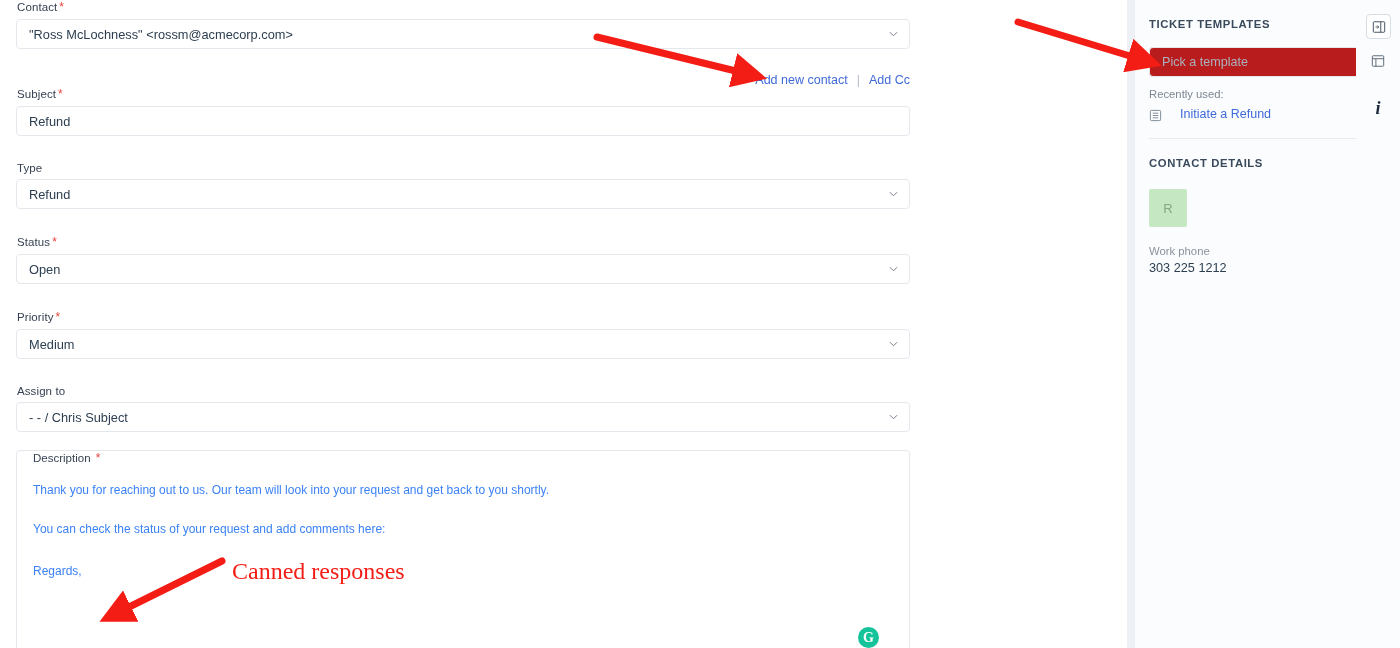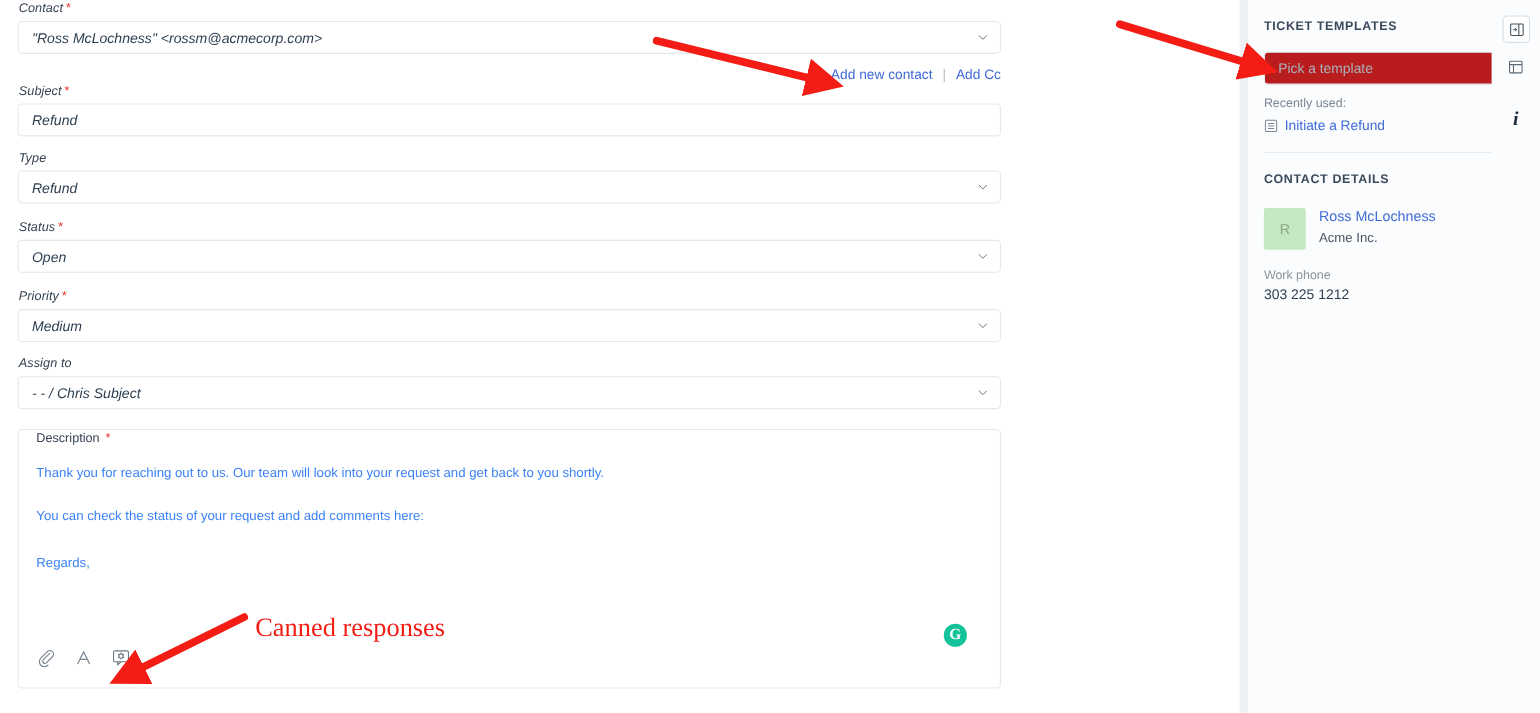--- a/index.html
+++ b/index.html
@@ -12,21 +12,21 @@
   #app { position: relative; width: 1400px; height: 648px; }
 
   
   .form-col {
     position: absolute; left: 0; top: 0;
     width: 926px; height: 648px;
     background: #fff;
     padding: 0 16px;
     overflow: hidden;
   }
-  .field { margin-bottom: 0; font-style: italic; }
+  .field { margin-bottom: 12px; }
   .field-label {
     font-size: 11.5px;
     color: #364252;
     padding: 0 0 5px 1px;
     letter-spacing: 0.1px;
   }
   .req { color: #e8453c; font-size: 12px; padding-left: 2px; }
 
   .input-box, .select-box {
     position: relative;
@@ -124,21 +124,21 @@
     position: relative;
     height: 30px;
     border: 1px solid #e4e8ed; border-radius: 4px; background:#b91c1c;
     display: flex; align-items: center;
     padding: 0 24px 0 12px;
     font-size: 12.6px; color: #a9b2bd;
   }
   .template-select .caret { position:absolute; right:10px; top:50%; transform:translateY(-50%); width:9px;height:9px;}
   .recently { font-size: 11.3px; color: #7b8794; margin-top: 11px; }
   .recent-item {
-    display: flex; align-items: center; gap: 6px;
+    display: flex; align-items: center; gap: 18px;
     margin-top: 7px; cursor: pointer;
   }
   .recent-icon { width: 13px; height: 13px; color: #7b8794; display:block;}
   .recent-link { font-size: 12.5px; color: #3f6ad8; }
 
   .panel-divider { height: 1px; background: #e6eaee; margin-top: 17px; }
 
   .contact-row { display: flex; align-items: flex-start; gap: 12px; margin-top: 3px; }
   .avatar {
     width: 38px; height: 38px; background: #c5e7c1;
@@ -364,24 +364,20 @@
         <span class="panel-title">CONTACT DETAILS</span>
         <span class="chev-up">
           <svg viewBox="0 0 12 12">
               <path d="M2 8 L6 4 L10 8" fill="none" stroke="#6b7785" stroke-width="1.1"></path>
             </svg>
         </span>
       </div>
 
       <div class="contact-row">
         <div class="avatar">R</div>
-        <div>
-          <div class="contact-name">Ross McLochness</div>
-          <div class="contact-org">Acme Inc.</div>
-        </div>
       </div>
 
 
       <div class="kv">
         <div class="kv-label">Work phone</div>
         <div class="kv-value">303 225 1212</div>
       </div>
     </div>
   </div>
 

